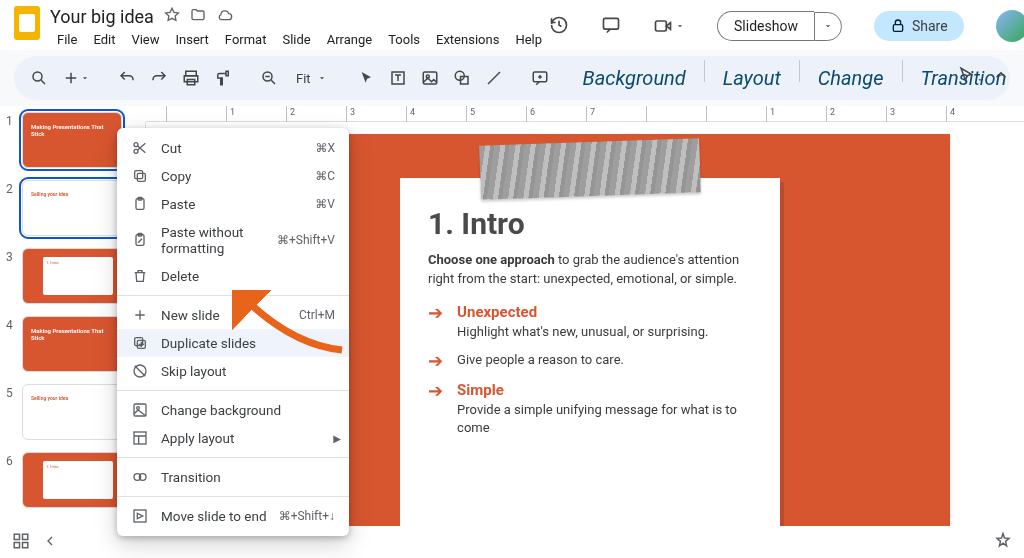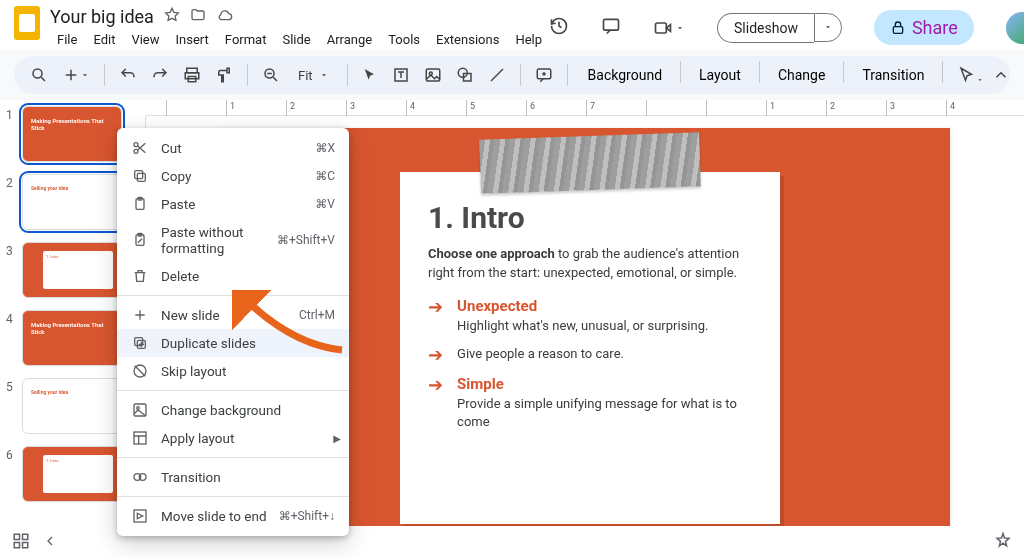--- a/index.html
+++ b/index.html
@@ -51,40 +51,40 @@
     padding:6px 16px; font-size:14px; color:#1f1f1f;
     background:#fff;
   }
   .slideshow-caret {
     border:1px solid #747775;
     border-radius:0 18px 18px 0;
     padding:6px 8px;
     background:#fff;
   }
   .share-btn {
-    background:#c2e7ff; color:#a21caf;
+    background:#c2e7ff; color:#404040;
     border-radius:20px; padding:7px 16px;
-    display:flex; align-items:center; gap:6px;
-    font-size:18px;
+    display:flex; align-items:flex-start; gap:6px;
+    font-size:14px;
   }
   .avatar { width:32px; height:32px; border-radius:50%; background: linear-gradient(135deg,#8ab4f8,#34a853); }
   
   .toolbar {
     display:flex; align-items:center;
     padding:4px 10px;
     background:#edf2fa;
     border-radius:24px;
     margin:6px 14px;
     gap:2px;
   }
   .tbtn { padding:6px 6px; color:#444746; border-radius:4px; display:flex; align-items:center; }
   .tbtn svg { display:block; }
   .tsep { width:1px; height:22px; background:#c7c7c7; margin:0 6px; }
   .zoom-box { display:flex; align-items:center; gap:6px; padding:4px 10px; }
-  .text-tool { padding:6px 12px; color:#000000; font-size:14px; }
+  .text-tool { padding:6px 12px; color:#0c4a6e; font-size:20px;font-style:italic; }
   
   .workspace { display:flex; height:calc(558px - 108px); background:#fff; }
   .thumb-col {
     width:130px; padding:6px 0 6px 6px;
     overflow:hidden;
     border-right:1px solid transparent;
   }
   .thumb-row { display:flex; align-items:flex-start; gap:6px; margin-bottom:12px; }
   .thumb-num { width:10px; font-size:12px; color:#5f6368; margin-top:2px; }
   .thumb {

